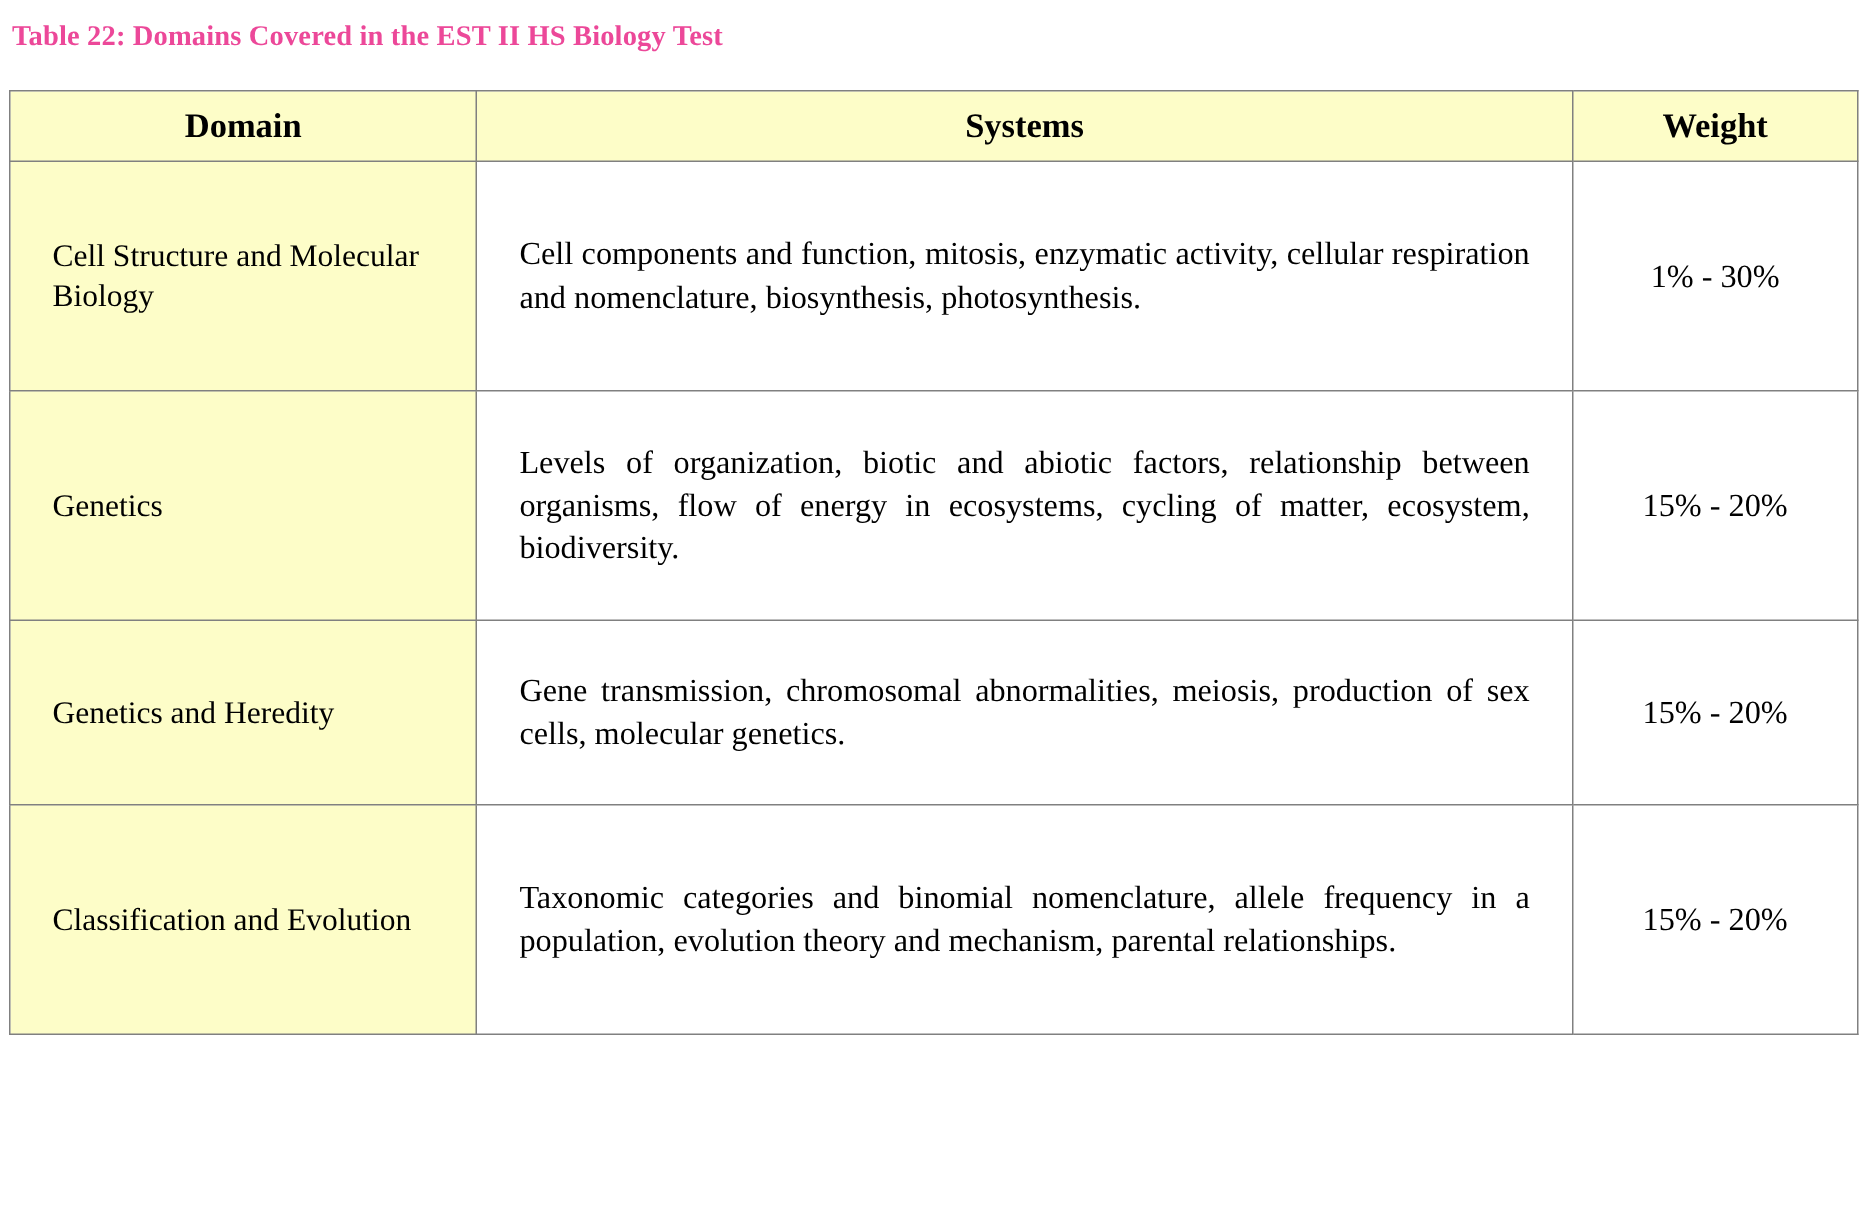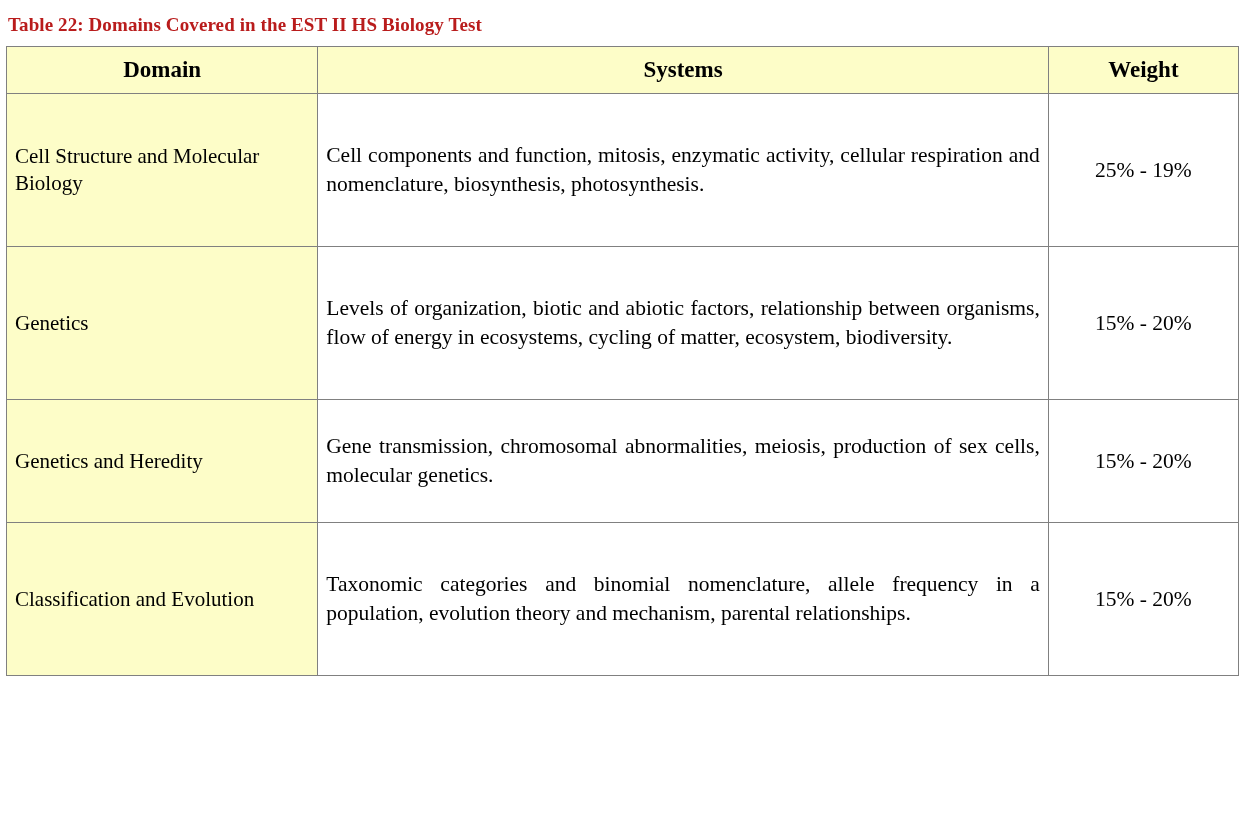--- a/index.html
+++ b/index.html
@@ -15,34 +15,34 @@
     overflow: hidden;
   }
   .page {
     padding: 10px 4px 0 4px;
     box-sizing: border-box;
   }
   .caption {
     font-family: "Liberation Serif", serif;
     font-size: 19px;
     font-weight: bold;
-    color: #b91c1c;
-    margin: 4px 0 10px 4px;
+    color: #ec4899;
+    margin: 4px 0 24px 4px;
     letter-spacing: 0.1px;
   }
   table.domains {
     border-collapse: collapse;
     width: 1233px;
     margin-left: 2px;
     table-layout: fixed;
   }
   table.domains td, table.domains th {
     border: 1px solid #808080;
     vertical-align: middle;
-    padding: 10px 8px;
+    padding: 10px 28px;
   }
   
   col.c-domain  { width: 311px; }
   col.c-content { width: 730px; }
   col.c-weight  { width: 190px; }
 
   thead th {
     background: #fdfdc8;
     text-align: center;
     font-size: 23px;
@@ -96,21 +96,21 @@
       <tr>
         <th>Domain</th>
         <th>Systems</th>
         <th>Weight</th>
       </tr>
     </thead>
     <tbody>
       <tr class="row-tall">
         <td class="domain-cell">Cell Structure and Molecular Biology</td>
         <td class="content-cell">Cell components and function, mitosis, enzymatic activity, cellular respiration and nomenclature, biosynthesis, photosynthesis.</td>
-        <td class="weight-cell">25% - 19%</td>
+        <td class="weight-cell">1% - 30%</td>
       </tr>
       <tr class="row-tall">
         <td class="domain-cell">Genetics</td>
         <td class="content-cell">Levels of organization, biotic and abiotic factors, relationship between organisms, flow of energy in ecosystems, cycling of matter, ecosystem, biodiversity.</td>
         <td class="weight-cell">15% - 20%</td>
       </tr>
       <tr class="row-mid">
         <td class="domain-cell">Genetics and Heredity</td>
         <td class="content-cell">Gene transmission, chromosomal abnormalities, meiosis, production of sex cells, molecular genetics.</td>
         <td class="weight-cell">15% - 20%</td>

